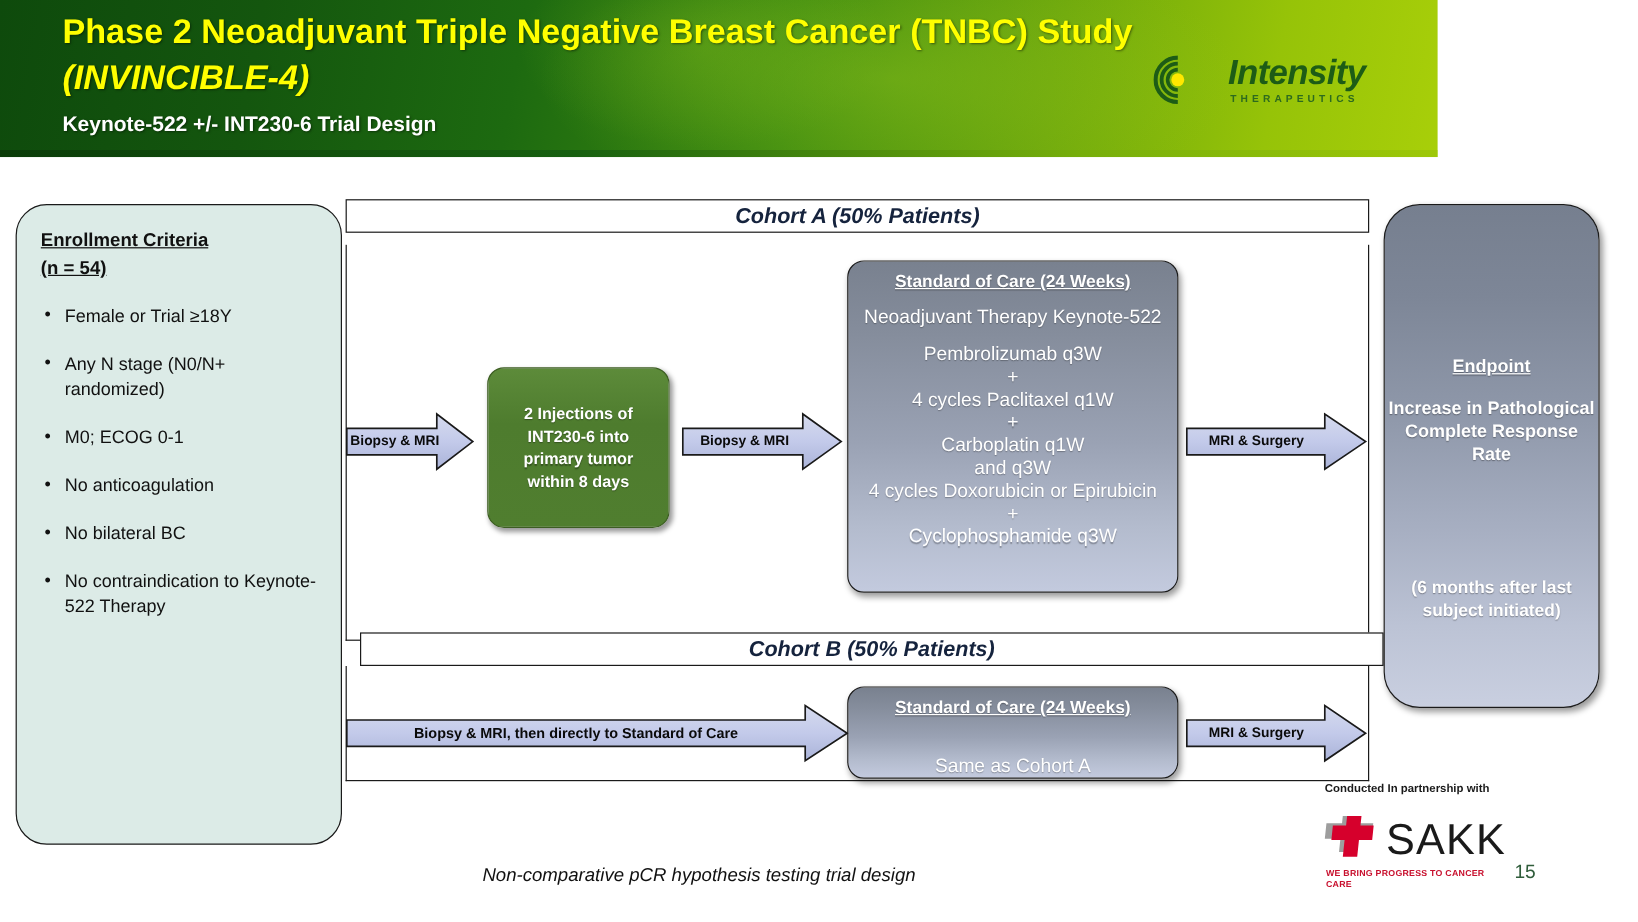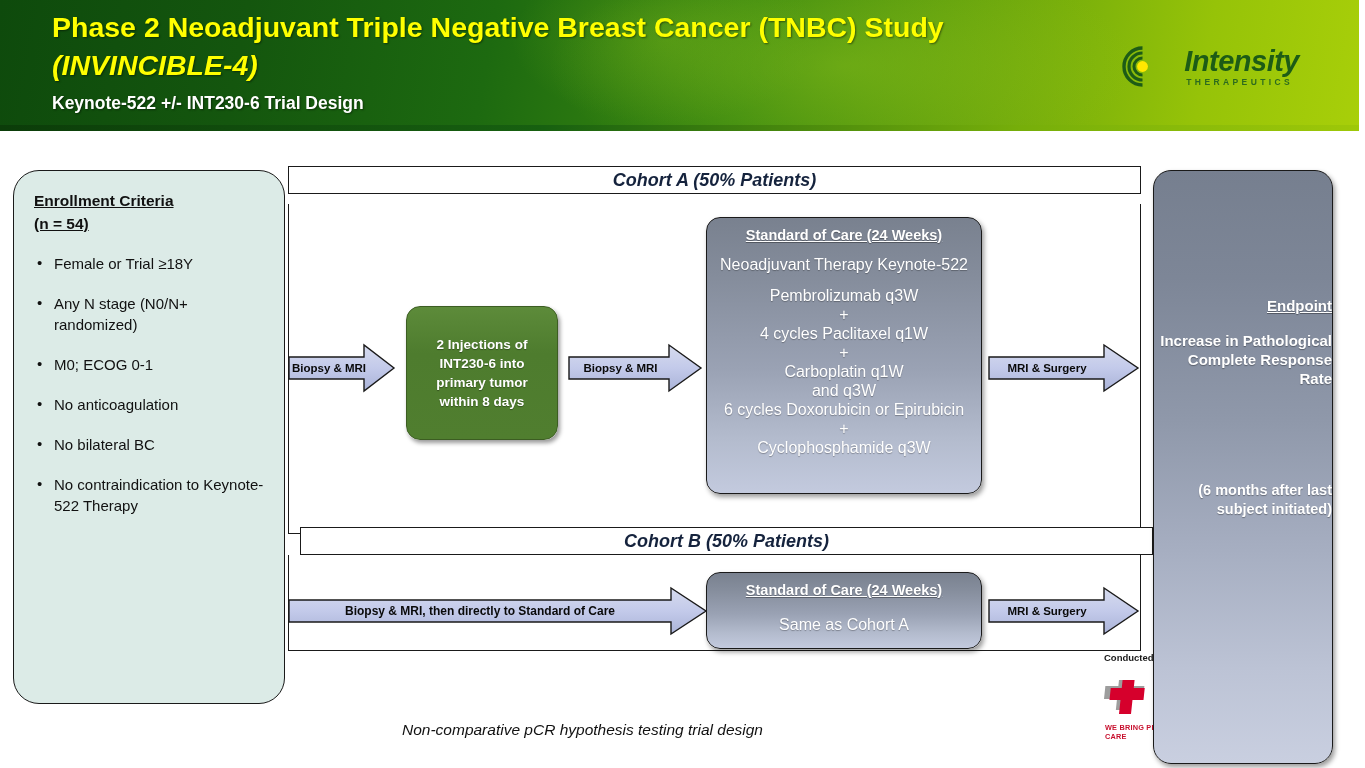--- a/index.html
+++ b/index.html
@@ -5,21 +5,21 @@
   html,body{margin:0;padding:0;}
   body{
     width:1365px;height:768px;position:relative;overflow:hidden;
     background:#ffffff;
     font-family:"Liberation Sans", sans-serif;
     -webkit-font-smoothing:antialiased;
   }
 
   
   #header{
-    position:absolute;left:0;top:0;width:1359px;height:131px;
+    position:absolute;left:0;top:0;width:1198px;height:131px;
     background:
       radial-gradient(ellipse 420px 160px at 62% 50%, rgba(150,200,30,0.40) 0%, rgba(150,200,30,0) 70%),
       radial-gradient(ellipse 220px 120px at 49% 30%, rgba(120,180,25,0.35) 0%, rgba(120,180,25,0) 70%),
       linear-gradient(100deg,#0e4a0c 0%, #14560e 18%, #1d6a10 36%, #3c8a10 55%, #6ea80c 73%, #96c308 88%, #a8cf09 100%);
     overflow:hidden;
   }
   #header:after{
     content:"";position:absolute;left:0;bottom:0;width:100%;height:6px;
     background:linear-gradient(100deg,#0b3c09 0%,#176010 40%,#76ae0a 75%,#9ec808 100%);
   }
@@ -107,29 +107,29 @@
   }
   .soc .hd{
     font-size:14.5px;font-weight:bold;text-decoration:underline;
     text-shadow:0 1px 1px rgba(0,0,0,.35);
   }
   .soc .ln{font-size:16px;line-height:19px;text-shadow:0 1px 1px rgba(0,0,0,.30);}
   .soc .sp{height:12px;}
 
   #socA{left:706px;top:86px;width:276px;height:277px;padding:9px 10px 0 10px;}
   #socB{left:706px;top:441px;width:276px;height:77px;padding:9px 10px 0 10px;}
-  #socB .ln{margin-top:17px;}
+  #socB .ln{margin-top:31px;}
 
   
   #endpoint{
-    position:absolute;left:1153px;top:39px;width:180px;height:594px;z-index:7;
-    border-radius:18px;border:1.5px solid #1a1a1a;
+    position:absolute;left:1153px;top:39px;width:180px;height:420px;z-index:7;
+    border-radius:30px;border:1.5px solid #1a1a1a;
     background:linear-gradient(180deg,#767f8f 0%,#7d8697 18%,#8f98aa 42%,#a6aec1 64%,#bcc3d5 84%,#c9cfe0 100%);
     box-shadow:2px 3px 5px rgba(0,0,0,.40);
-    box-sizing:border-box;color:#fff;text-align:right;
+    box-sizing:border-box;color:#fff;text-align:center;
   }
   #endpoint .hd{
     position:absolute;left:0;right:0;top:126px;
     font-size:15px;font-weight:bold;text-decoration:underline;
     text-shadow:0 1px 1px rgba(0,0,0,.35);
   }
   #endpoint .main{
     position:absolute;left:0;right:0;top:160px;
     font-size:15px;font-weight:bold;line-height:19px;
     text-shadow:0 1px 1px rgba(0,0,0,.35);
@@ -251,21 +251,21 @@
     <div class="hd">Standard of Care (24 Weeks)</div>
     <div class="sp"></div>
     <div class="ln">Neoadjuvant Therapy Keynote-522</div>
     <div class="sp"></div>
     <div class="ln">Pembrolizumab q3W</div>
     <div class="ln">+</div>
     <div class="ln">4 cycles Paclitaxel q1W</div>
     <div class="ln">+</div>
     <div class="ln">Carboplatin q1W</div>
     <div class="ln">and q3W</div>
-    <div class="ln">6 cycles Doxorubicin or Epirubicin</div>
+    <div class="ln">4 cycles Doxorubicin or Epirubicin</div>
     <div class="ln">+</div>
     <div class="ln">Cyclophosphamide q3W</div>
   </div>
 
   <div class="arrow" style="left:988px;top:212px;width:152px;height:50px;">
     <svg width="152" height="50" viewBox="0 0 152 50">
       <defs>
           <linearGradient id="ag3" x1="0" y1="0" x2="0" y2="1">
         <stop offset="0%" stop-color="#d6dbee"></stop>
             <stop offset="50%" stop-color="#c3caea"></stop>

